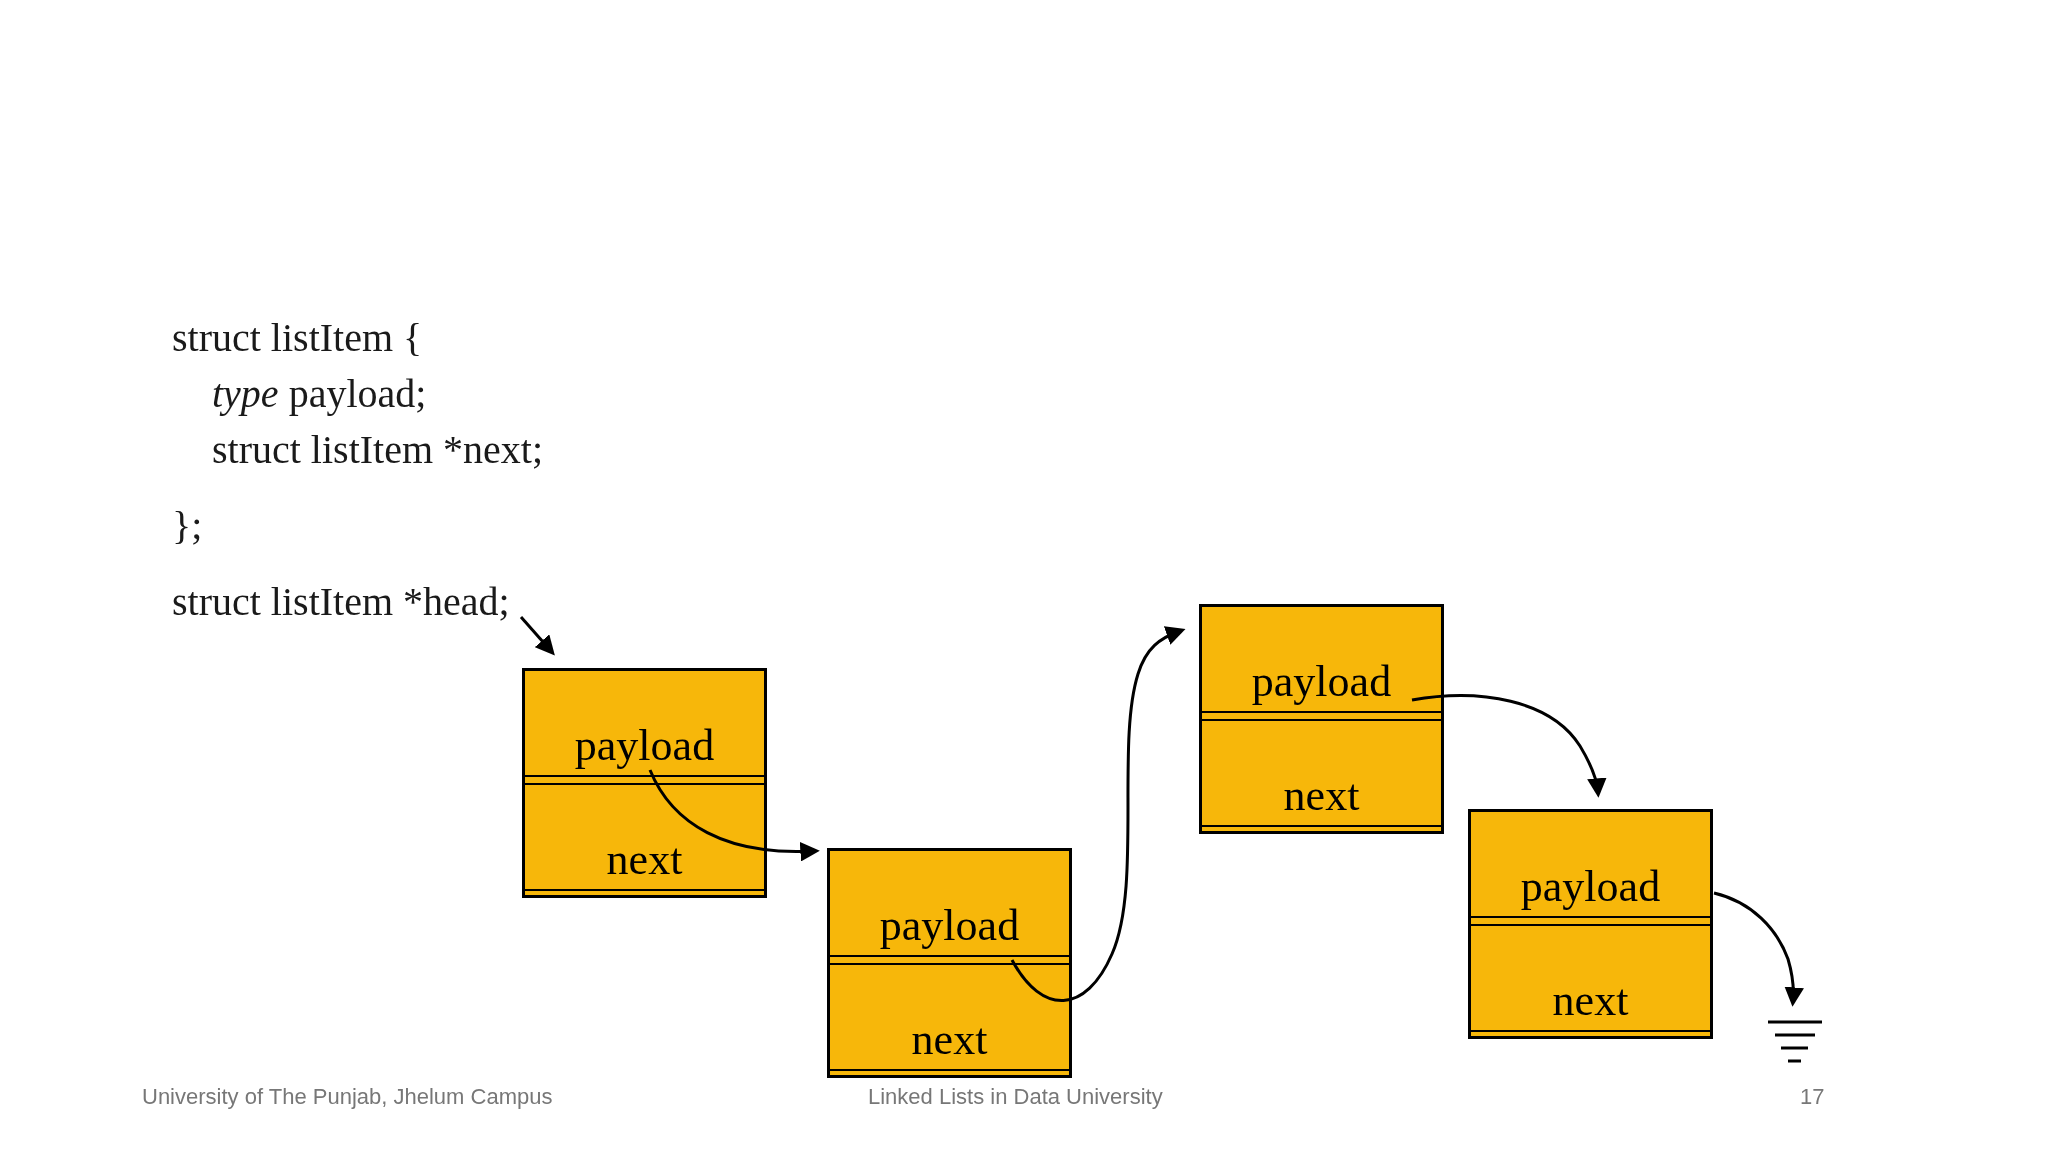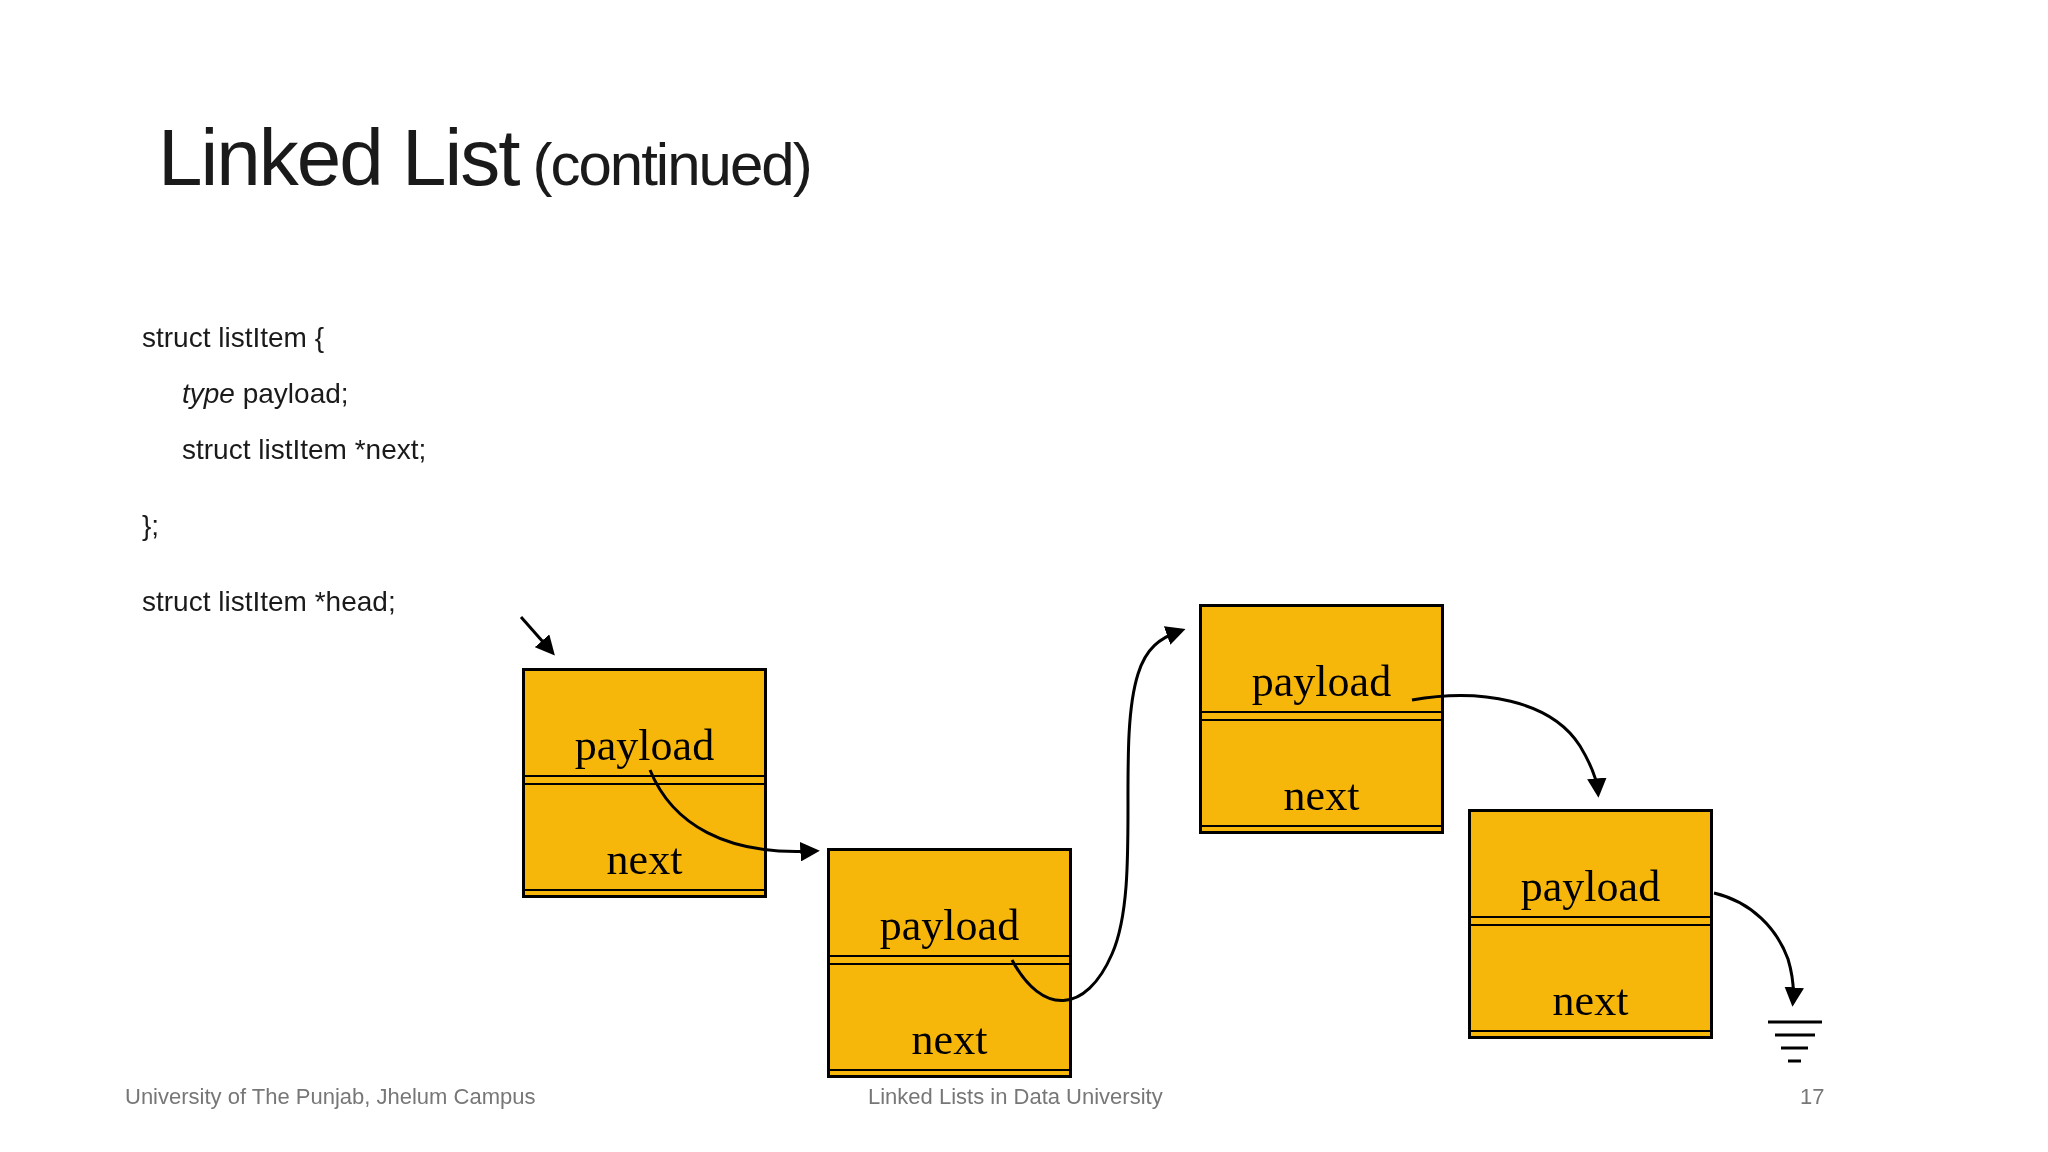--- a/index.html
+++ b/index.html
@@ -7,22 +7,22 @@
     position:relative;width:2048px;height:1152px;overflow:hidden;
     background:var(--bg,#ffffff);
     font-family:"Liberation Sans",sans-serif;
   }
   
   .title{position:absolute;left:158px;top:112px;color:var(--text,#1a1a1a);
     font-weight:300;letter-spacing:-2px;white-space:nowrap;}
   .title-main{font-size:80px;}
   .title-suffix{font-size:60px;margin-left:14px;}
   
-  .code{position:absolute;left:142px;top:310px;font-size:28px;line-height:56px;
-    color:var(--text,#1a1a1a);white-space:pre;}
+  .code{position:absolute;left:172px;top:310px;font-size:40px;line-height:56px;
+    color:var(--text,#1a1a1a);white-space:pre;font-family:Liberation Serif, serif;}
   .code-line.indent-1{padding-left:40px;}
   .code-line.gap-before{margin-top:20px;}
   .italic{font-style:italic;}
   
   .node{position:absolute;width:245px;box-sizing:border-box;
     border:3px solid var(--node-border,#000);
     background:var(--node-fill,#f7b70a);
     font-family:"Liberation Serif","DejaVu Serif",serif;
     font-size:44px;color:#000;}
   .node-1{left:522px;top:668px;}
@@ -32,32 +32,29 @@
   .node .sec{height:60px;display:flex;align-items:center;justify-content:center;
     border-bottom:2.5px solid var(--node-border,#000);margin-top:44px;}
   .node .strip{height:6px;border-bottom:2.5px solid var(--node-border,#000);}
   .node .strip-bottom{height:4px;}
   
   svg.arrows{position:absolute;left:0;top:0;width:2048px;height:1152px;pointer-events:none;}
   svg.arrows path, svg.arrows line{stroke:var(--arrow,#000);stroke-width:3;fill:none;}
   
   .footer span{position:absolute;top:1084px;font-size:22px;
     color:var(--footer,#777);white-space:nowrap;}
-  #footer-left{left:125px;}
+  #footer-left{left:142px;}
   #footer-center{left:868px;}
   #footer-page{left:1800px;}
 </style>
 </head>
 <body>
 
 <div id="slide" style="--bg: #ffffff; --text: #1a1a1a; --node-fill: #f7b70a; --node-border: #000000; --arrow: #000000; --footer: #777777;">
 
-  <div class="title">
-    <span class="title-main">Linked List</span><span class="title-suffix">(continued)</span>
-  </div>
 
   <div class="code"><div class="code-line indent-0"><span>struct listItem {</span></div><div class="code-line indent-1"><span class="italic">type</span><span> payload;</span></div><div class="code-line indent-1"><span>struct listItem *next;</span></div><div class="code-line indent-0 gap-before"><span>};</span></div><div class="code-line indent-0 gap-before"><span>struct listItem *head;</span></div></div>
 
   <div>
       <div class="node node-1">
         <div class="sec">payload</div>
         <div class="strip"></div>
         <div class="sec">next</div>
         <div class="strip-bottom"></div>
       </div>

